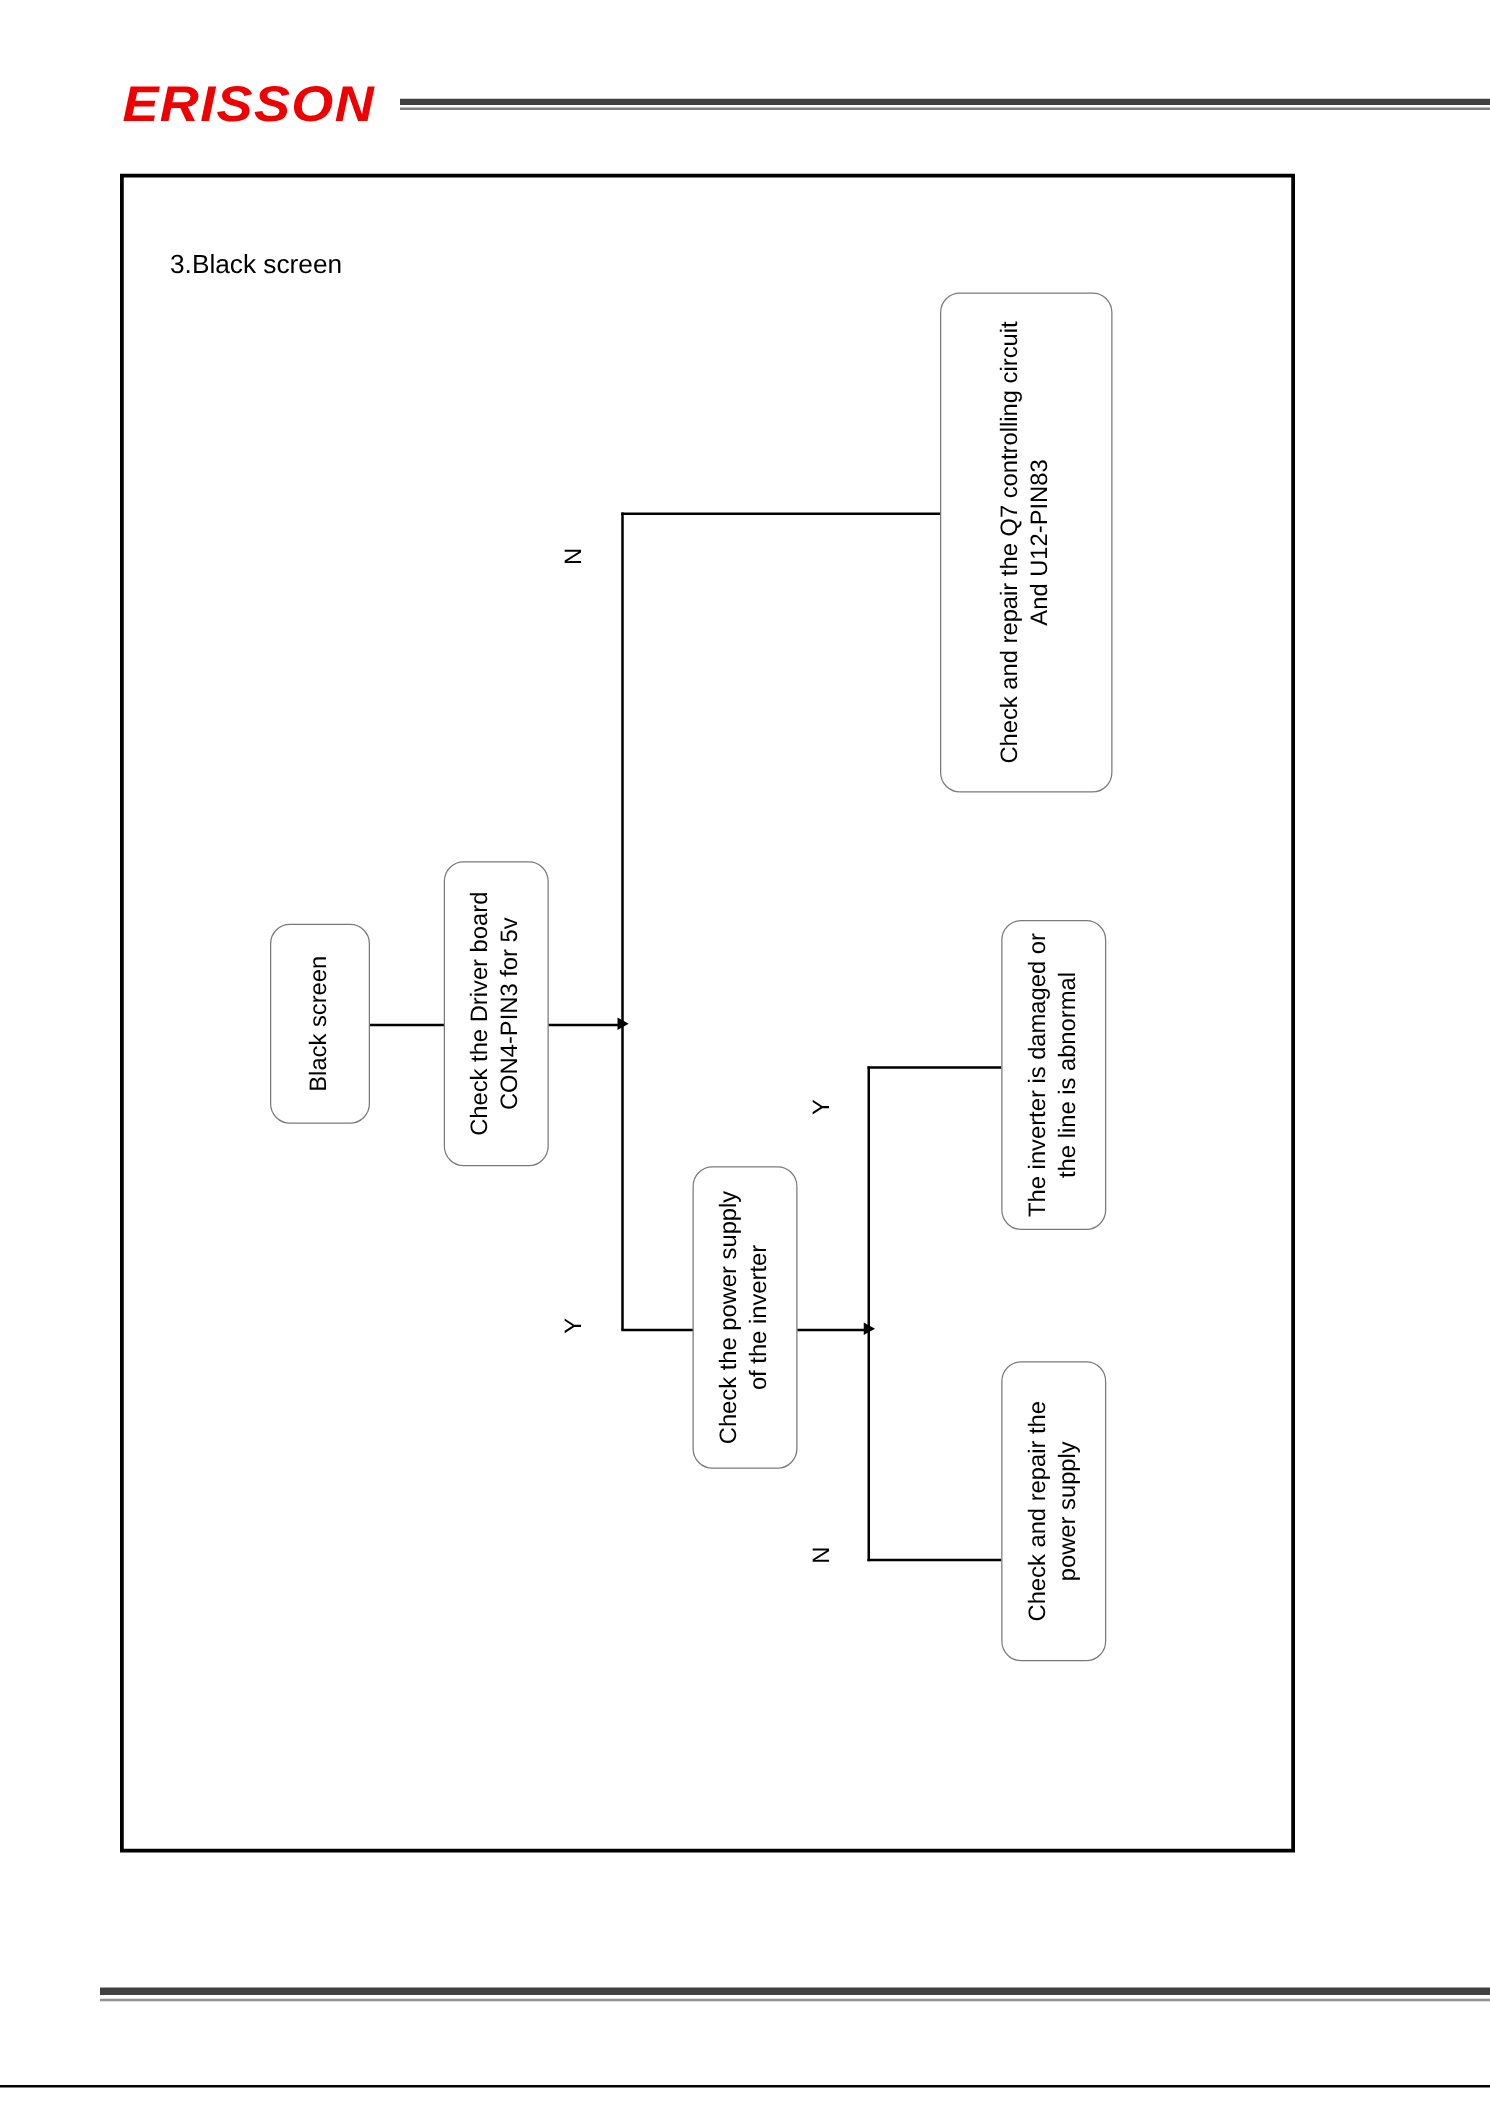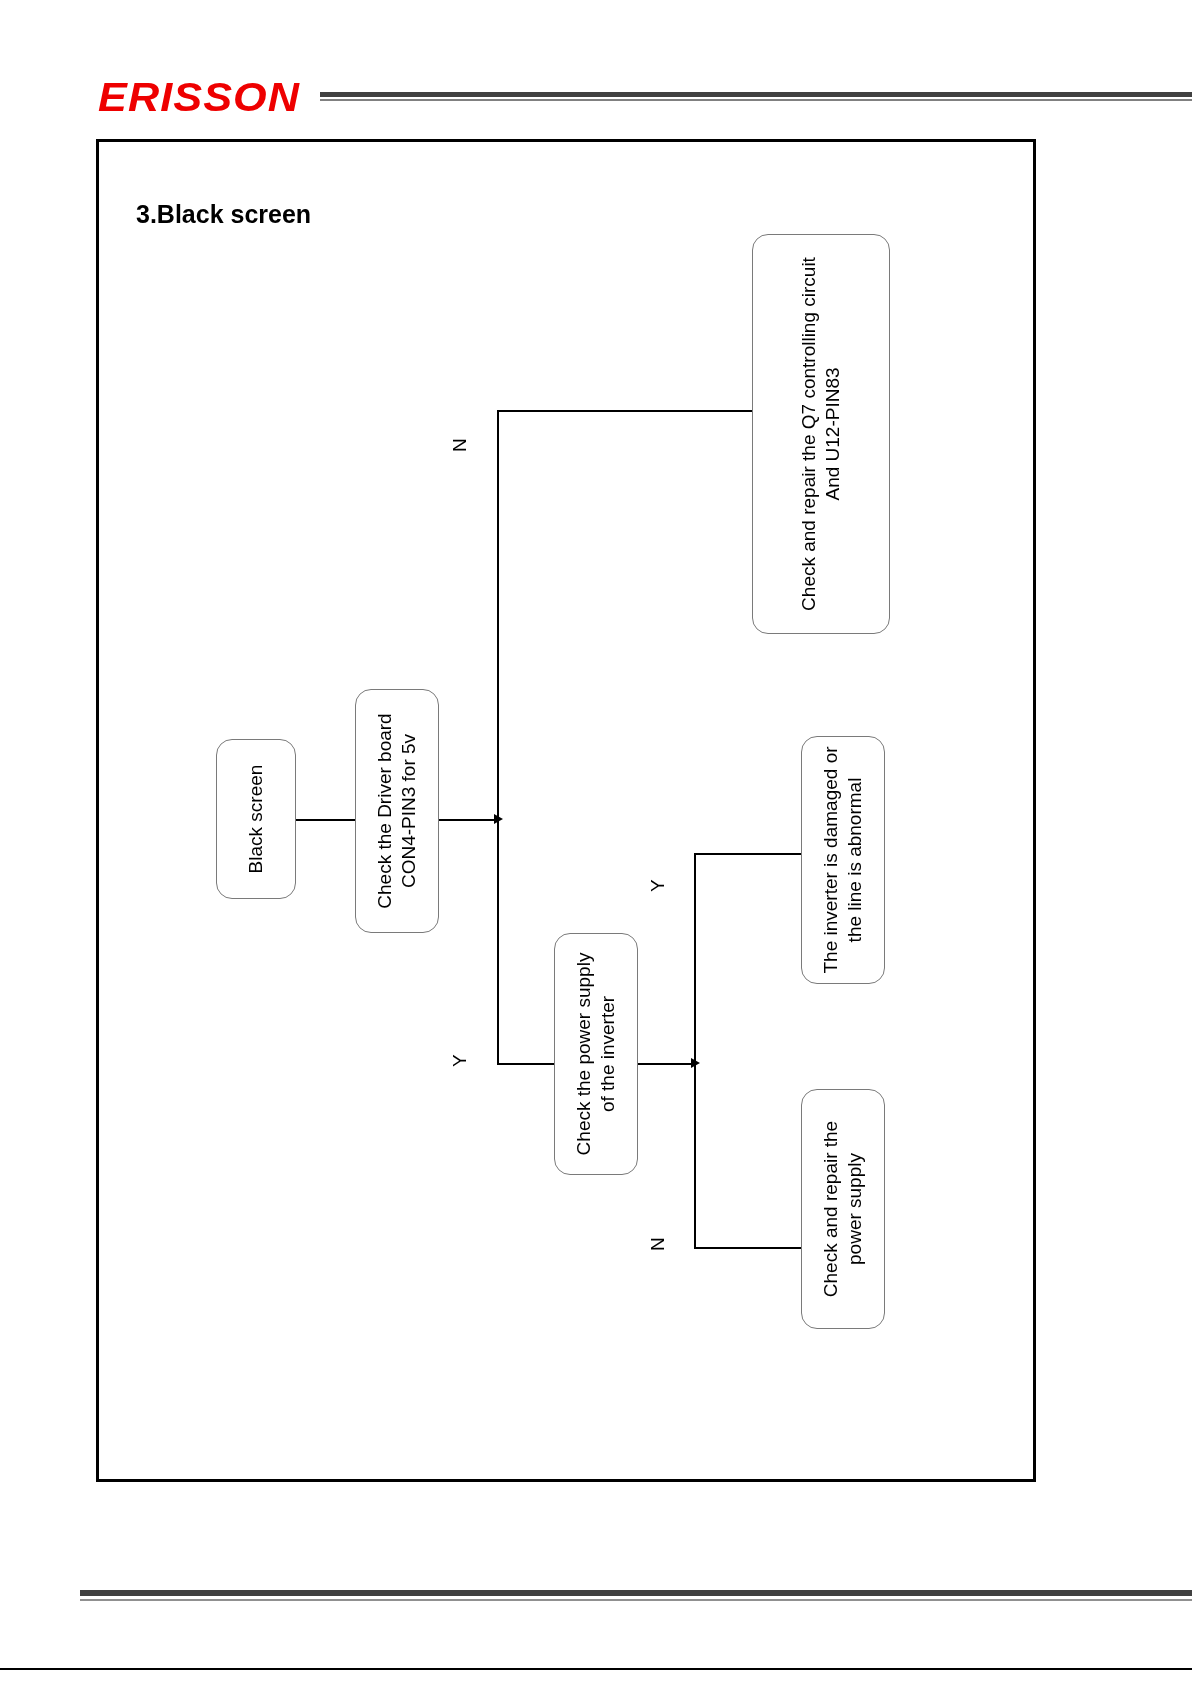--- a/index.html
+++ b/index.html
@@ -12,21 +12,21 @@
     height: 1685px;
     position: relative;
     font-family: "Liberation Sans", sans-serif;
     color: #000000;
     overflow: hidden;
   }
 
   
   #page-header {
     position: absolute;
-    left: 0; top: 13px;
+    left: 0; top: 0;
     width: 1020px; height: 130px;
   }
   #brand-logo {
     position: absolute;
     left: 98px; top: 62px;
     font-family: "Liberation Sans", sans-serif;
     font-style: italic;
     font-weight: bold;
     font-size: 40px;
     letter-spacing: 1px;
@@ -98,22 +98,22 @@
     width: 940px;
     height: 1343px;
     border: 3px solid #000000;
     background: #ffffff;
     box-sizing: border-box;
   }
 
   #section-title {
     position: absolute;
     left: 136px; top: 200px;
-    font-size: 25px;
-    font-weight: bold;
+    font-size: 21px;
+    font-weight: normal;
     letter-spacing: 0px;
     white-space: nowrap;
   }
 
   
   #flowchart {
     position: absolute;
     left: 96px; top: 139px;
     width: 940px;
     height: 1343px;

